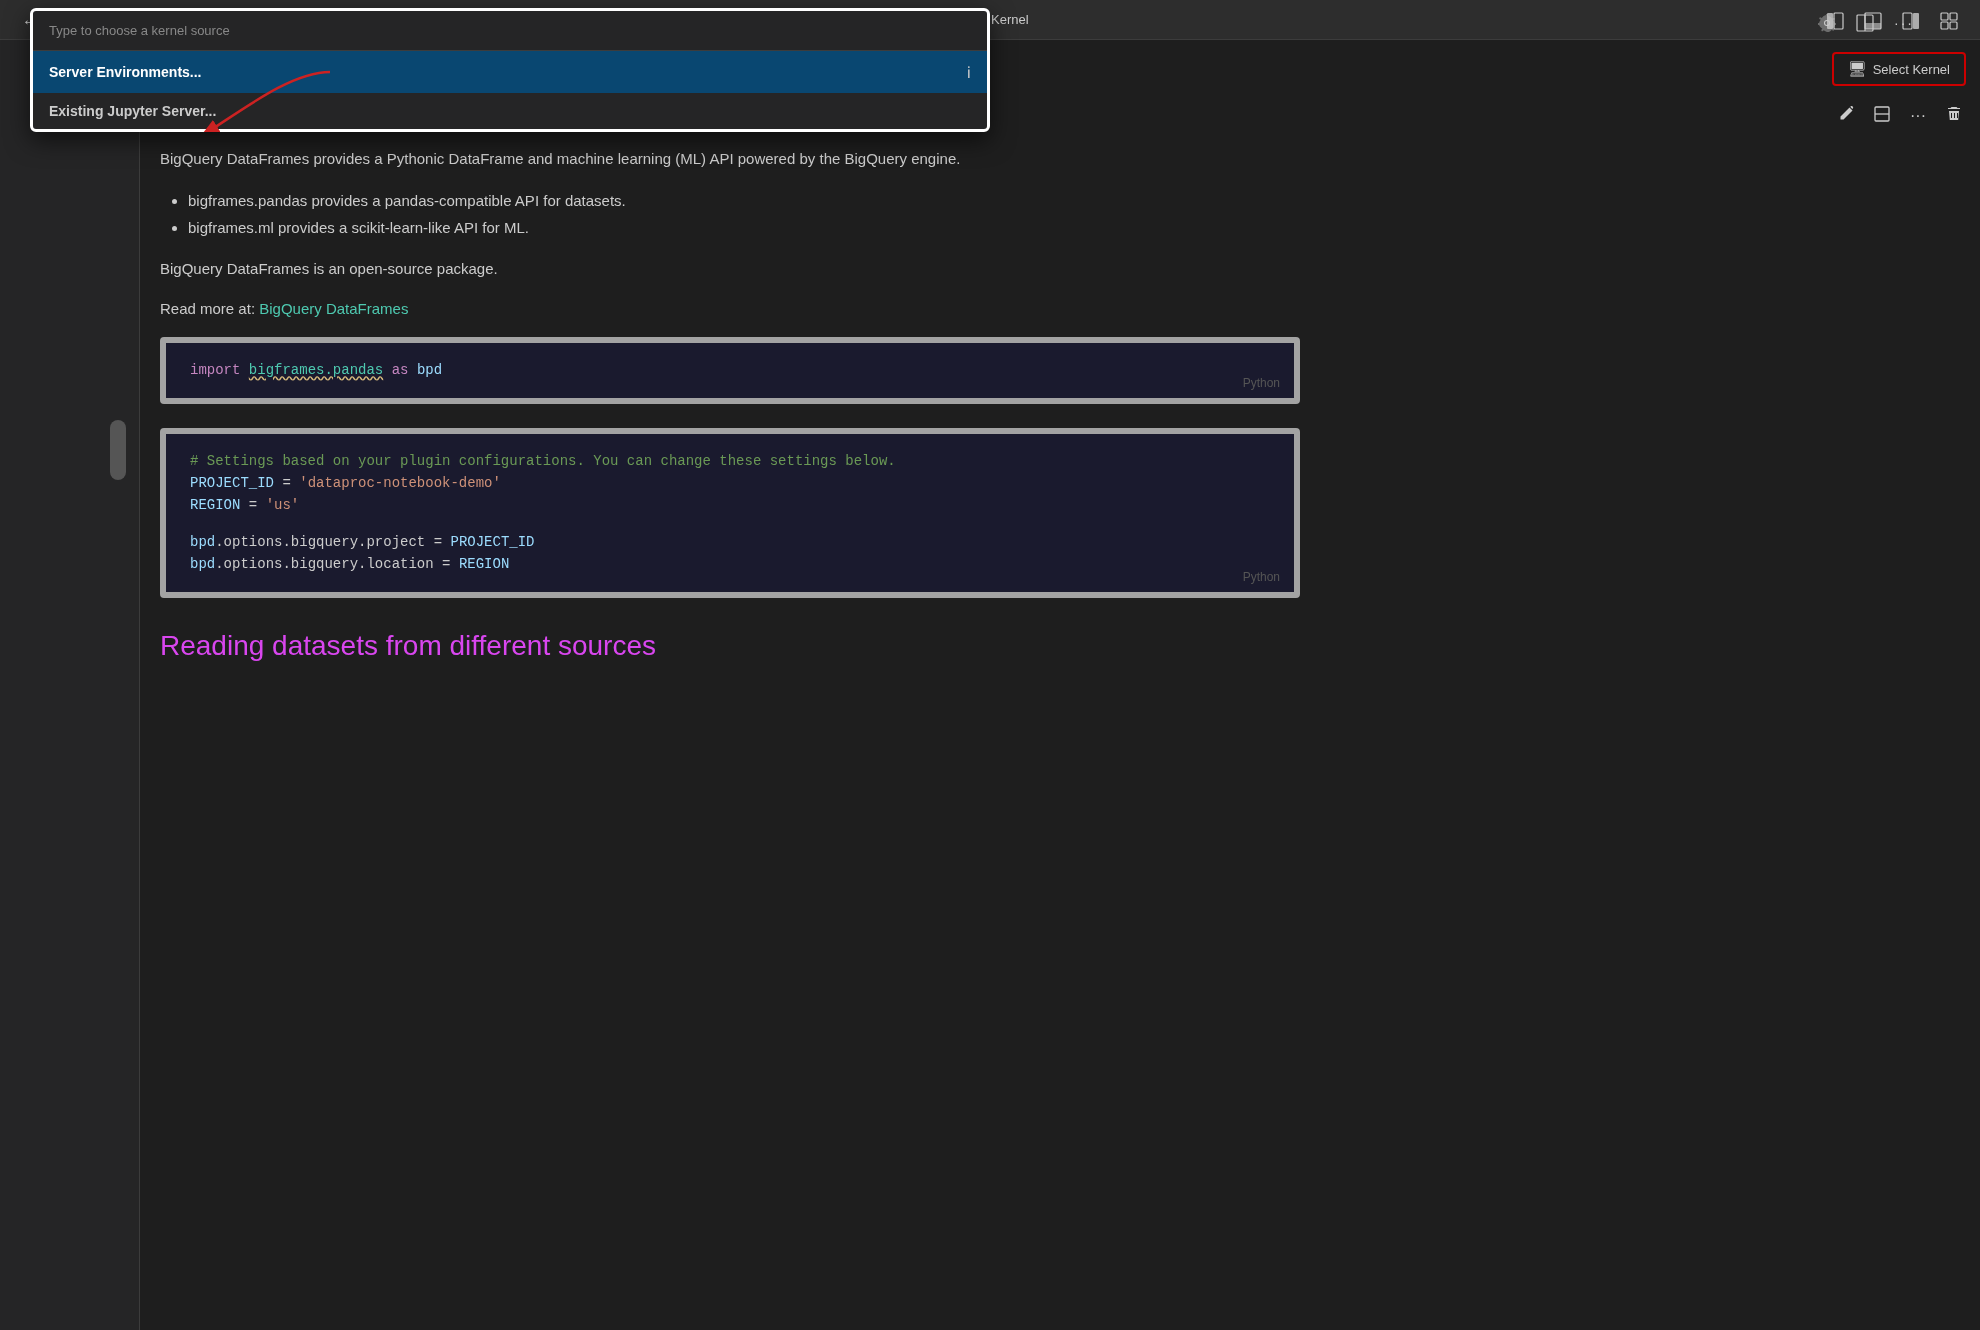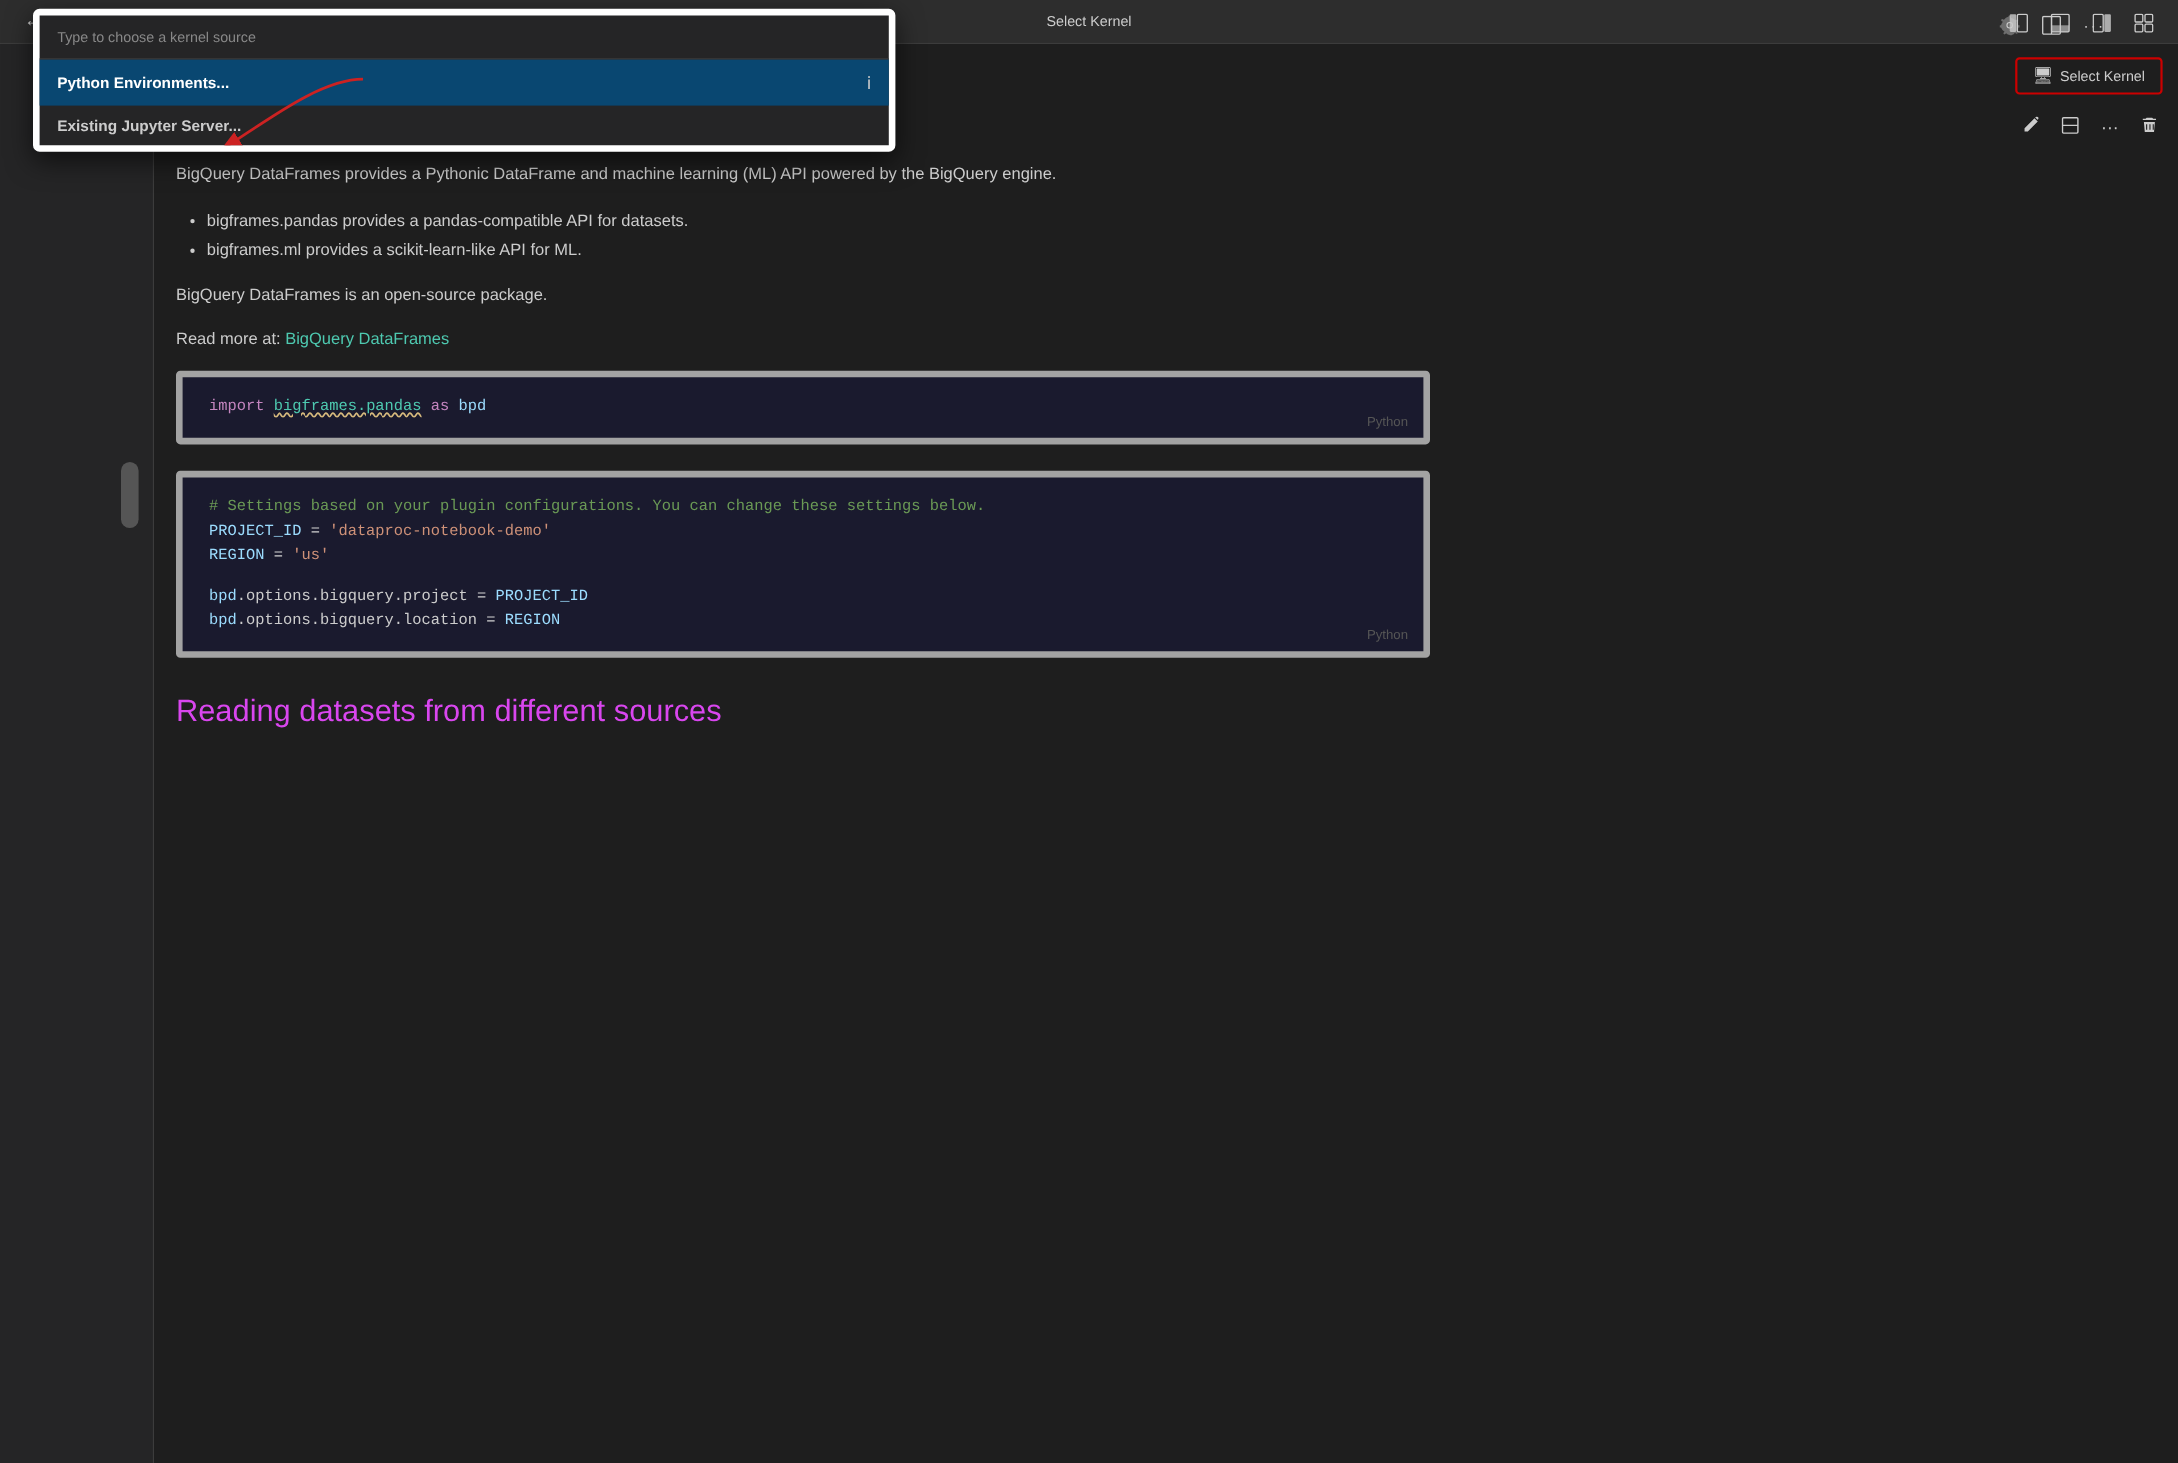--- a/index.html
+++ b/index.html
@@ -50,23 +50,23 @@
       display: flex;
       align-items: center;
       justify-content: center;
     }
 
     
     .kernel-picker {
       position: absolute;
       top: 8px;
       left: 30px;
-      width: 784px;
+      width: 960px;
       background: #252526;
-      border: 6px solid #ffffff;
+      border: 3px solid #ffffff;
       border-radius: 6px;
       z-index: 200;
       box-shadow: 0 8px 24px rgba(0,0,0,0.6);
     }
     .kernel-picker-input {
       width: 100%;
       background: transparent;
       border: none;
       border-bottom: 1px solid #3c3c3c;
       color: #cccccc;
@@ -276,21 +276,21 @@
           <rect x="1" y="10" width="7" height="7" rx="1" stroke="currentColor" stroke-width="1.2"></rect>
           <rect x="10" y="10" width="7" height="7" rx="1" stroke="currentColor" stroke-width="1.2"></rect>
         </svg>
     </button>
   </div>
 </div>
 
 <div class="kernel-picker">
   <input class="kernel-picker-input" type="text" placeholder="Type to choose a kernel source" style="">
   <div class="kernel-picker-item selected">
-    <span class="kernel-picker-item-label">Python Environments...</span>
+    <span class="kernel-picker-item-label">Server Environments...</span>
     <span class="kernel-picker-item-icon">ℹ</span>
   </div>
   <div class="kernel-picker-item">
     <span class="kernel-picker-item-label">Existing Jupyter Server...</span>
   </div>
 </div>
 
 <svg style="position:absolute;top:62px;left:160px;z-index:300;pointer-events:none;" width="180" height="70" viewBox="0 0 180 70">
   <defs>
     <marker id="arrowhead" markerWidth="8" markerHeight="6" refX="8" refY="3" orient="auto">

